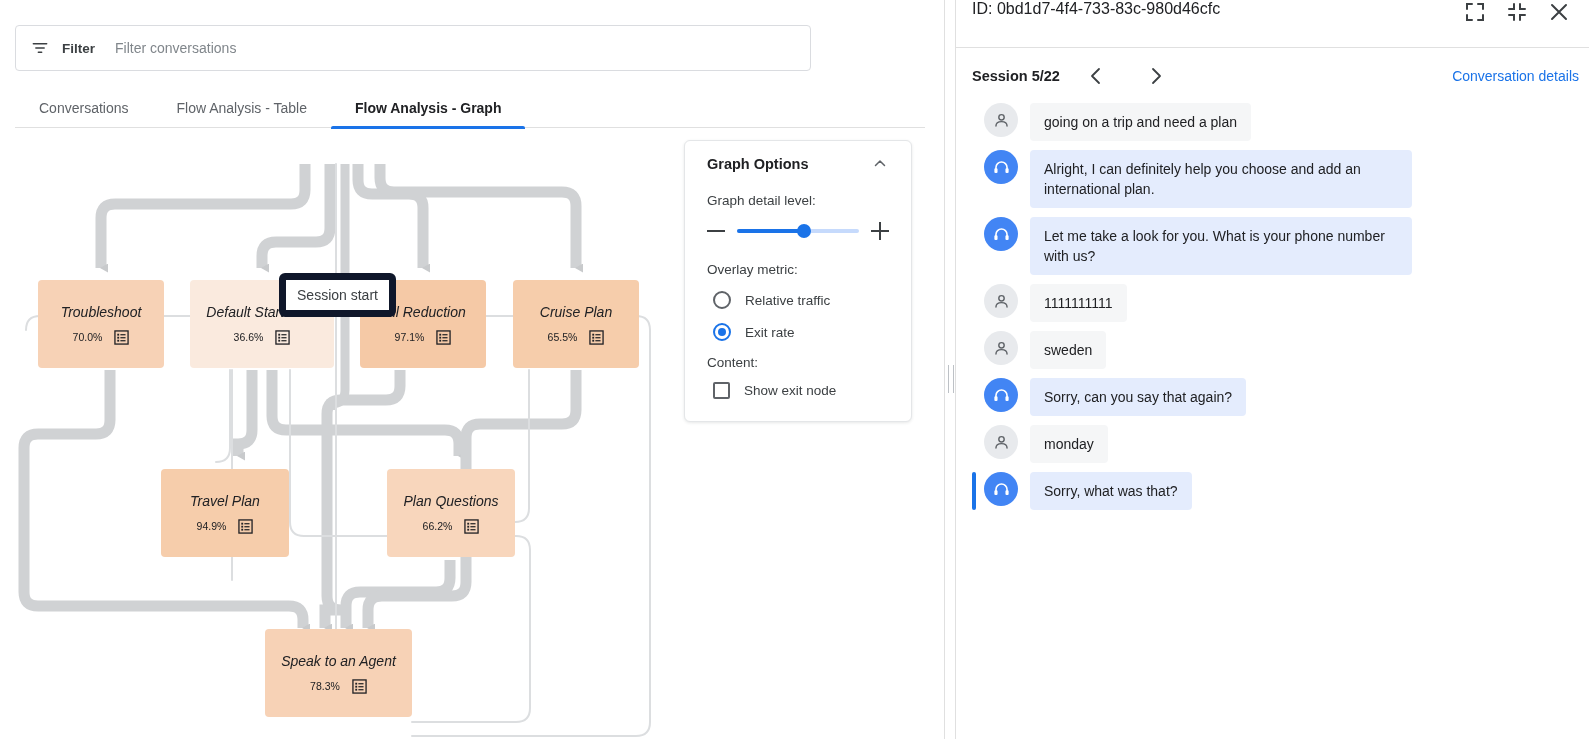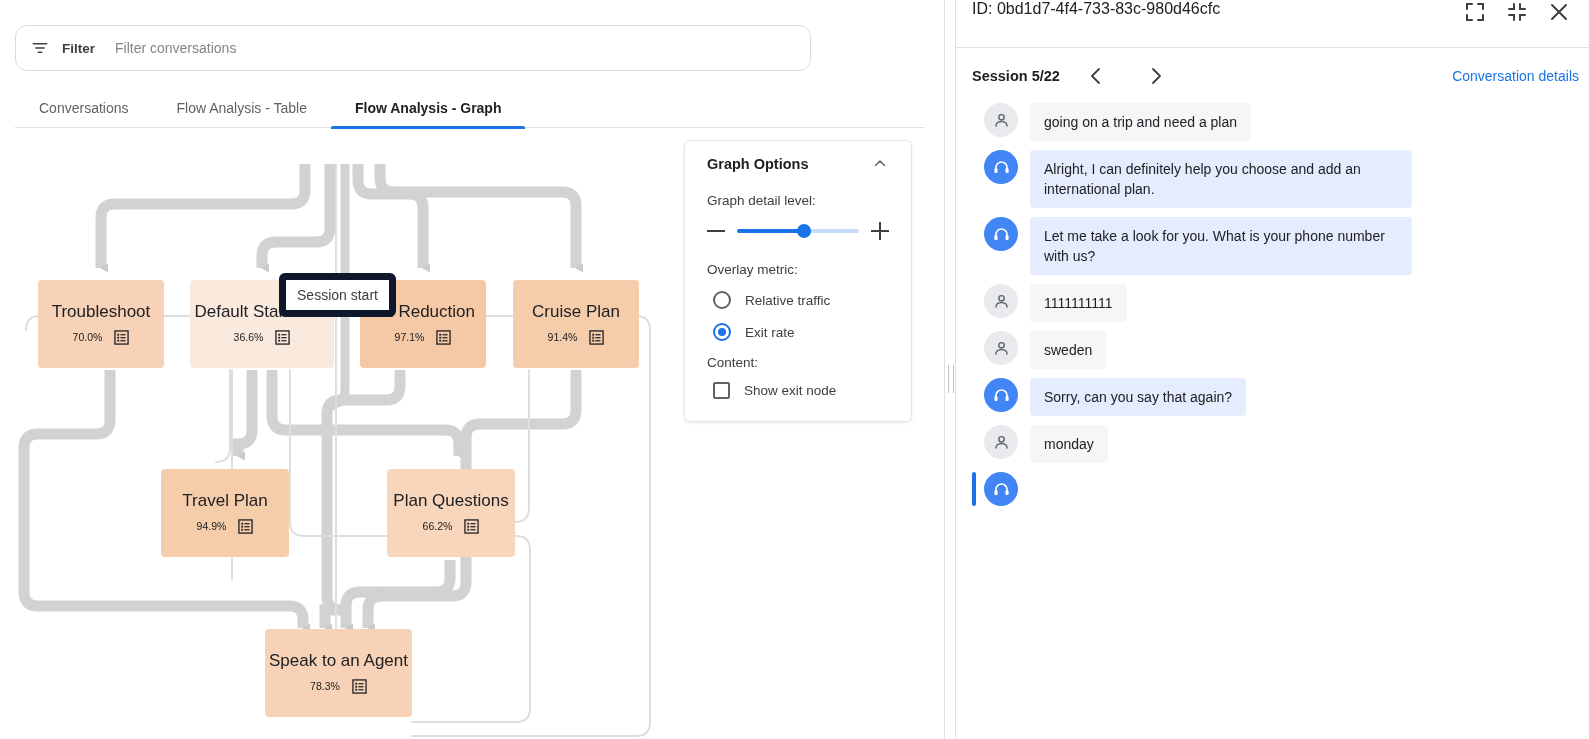--- a/index.html
+++ b/index.html
@@ -16,21 +16,21 @@
   .left-pane {
     position: relative;
     width: 944px; height: 739px;
     background: #ffffff;
     overflow: hidden;
   }
   .filter-bar {
     position: absolute; left: 15px; top: 25px;
     width: 796px; height: 46px;
     border: 1px solid #dadce0;
-    border-radius: 12px;
+    border-radius: 4px;
     background: #fff;
     display: flex; align-items: center;
     padding-left: 14px;
   }
   .filter-icon { width: 20px; height: 20px; margin-right: 12px; flex: none; }
   .filter-label {
     font-size: 13.5px; font-weight: bold; color: #3c4043;
     margin-right: 20px;
   }
   .filter-input {
@@ -68,23 +68,23 @@
   .graph-svg { position: absolute; left: 0; top: 0; }
 
   .node {
     position: absolute;
     border-radius: 4px;
     display: flex; flex-direction: column;
     align-items: center; justify-content: center;
     cursor: pointer;
   }
   .node-title {
-    font-size: 17px; color: #202124;
+    font-size: 14px; color: #202124;
     line-height: 16px; margin-bottom: 10px;
-    text-align: center; white-space: nowrap;
+    text-align: center; white-space: nowrap; font-style: italic;
   }
   .node-meta { display: flex; align-items: center; gap: 12px; }
   .node-pct { font-size: 10.5px; color: #202124; }
   .node-list-icon { width: 15px; height: 15px; display: block; }
 
   .session-start {
     position: absolute;
     background: #ffffff;
     border: 7px solid #0f172a;
     border-radius: 6px;
@@ -355,21 +355,21 @@
               <rect x="6.8" y="7.6" width="5.5" height="1.3" fill="#202124"></rect>
               <rect x="6.8" y="10.8" width="5.5" height="1.3" fill="#202124"></rect>
             </svg>
           </span>
         </div>
       </div>
 
       <div class="node" style="left:513px; top:150px; width:126px; height:88px; background:#f6cdab;">
         <div class="node-title">Cruise Plan</div>
         <div class="node-meta">
-          <span class="node-pct">91.4%</span>
+          <span class="node-pct">65.5%</span>
           <span class="node-list-icon">
             <svg viewBox="0 0 16 16" width="15" height="15">
               <rect x="1" y="1" width="14" height="14" fill="none" stroke="#202124" stroke-width="1.4"></rect>
               <rect x="3.5" y="4" width="2" height="2" fill="#202124"></rect>
               <rect x="3.5" y="7.2" width="2" height="2" fill="#202124"></rect>
               <rect x="3.5" y="10.4" width="2" height="2" fill="#202124"></rect>
               <rect x="6.8" y="4.4" width="5.5" height="1.3" fill="#202124"></rect>
               <rect x="6.8" y="7.6" width="5.5" height="1.3" fill="#202124"></rect>
               <rect x="6.8" y="10.8" width="5.5" height="1.3" fill="#202124"></rect>
             </svg>
@@ -595,17 +595,18 @@
 
       <div class="msg-row">
         <span class="msg-marker"></span>
         <span class="avatar bot">
           <svg viewBox="0 0 24 24" width="19" height="19">
             <path d="M5 14v-2a7 7 0 0 1 14 0v2" fill="none" stroke="#ffffff" stroke-width="2" stroke-linecap="round"></path>
             <rect x="3" y="13" width="4" height="6" rx="1.4" fill="#ffffff"></rect>
             <rect x="17" y="13" width="4" height="6" rx="1.4" fill="#ffffff"></rect>
           </svg>
         </span>
+        <span class="bubble bot">Sorry, what was that?</span>
       </div>
 
     </div>
   </div>
 </div>
 
 </body></html>

